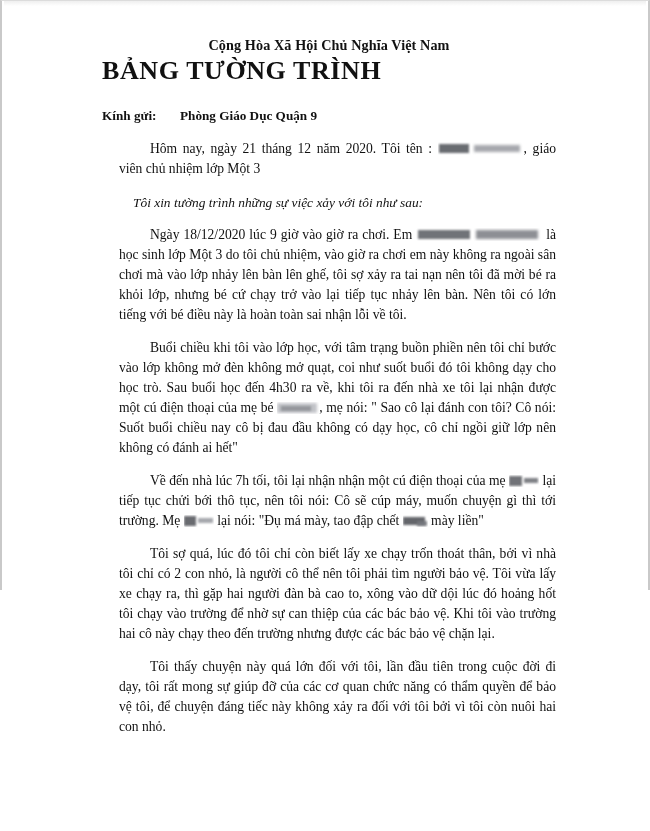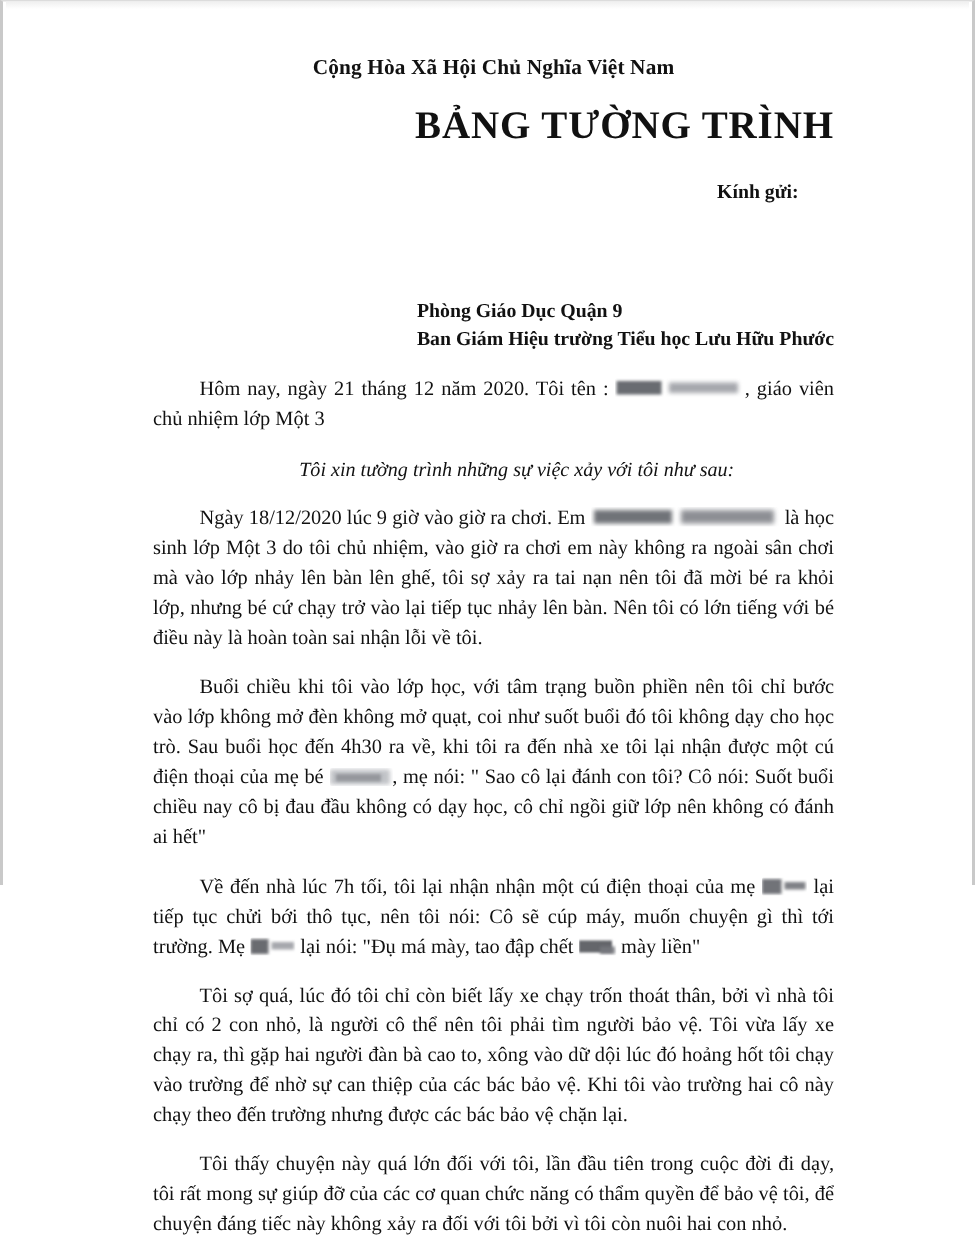--- a/index.html
+++ b/index.html
@@ -56,68 +56,67 @@
     margin: 0 0 2px 0;
   }
   .hdr-line2 {
     text-align: center;
     font-weight: bold;
     font-size: 13.4px;
     margin: 17px 0 0 0;
   }
 
   .doc-title {
-    text-align: right;
+    text-align: left;
     font-weight: bold;
     font-size: 26px;
     letter-spacing: 0.6px;
-    margin: 15px 0 0 0;
+    margin: 2px 0 0 0;
     line-height: 1.12;
   }
 
   
   .recipients {
     margin: 22px 0 0 0;
     display: flex;
-    align-items: flex-end;
-    flex-direction: column;
+    align-items: center;
   }
   .recipients-label {
     font-weight: bold;
     font-size: 13.2px;
     white-space: nowrap;
     padding-top: 0px;
     width: 78px;
     flex: 0 0 78px;
   }
   .recipients-list {
     font-weight: bold;
     font-size: 13.2px;
     line-height: 1.42;
   }
   .recipient-row { white-space: nowrap; }
 
   
   .body-block { margin-top: 13px; }
 
   p.para {
-    margin: 0 0 0 0;
+    margin: 0 0 0 17px;
     font-size: 13.6px;
     line-height: 1.47;
     text-align: justify;
     text-indent: 31px;
     hyphens: none;
   }
   p.para + p.para { margin-top: 13px; }
 
   p.statement {
     font-style: italic;
     font-size: 13.4px;
     text-indent: 31px;
-    text-align: center;
+    text-align: left;
     margin: 14px 0 0 0;
     line-height: 1.45;
   }
 
   
   .redact {
     display: inline-block;
     vertical-align: -2px;
     position: relative;
     overflow: hidden;
@@ -211,21 +210,20 @@
   <div class="sheet">
 
     <div class="hdr-line1">Cộng Hòa Xã Hội Chủ Nghĩa Việt Nam</div>
 
     <h1 class="doc-title">BẢNG TƯỜNG TRÌNH</h1>
 
     <div class="recipients">
       <div class="recipients-label">Kính gửi:</div>
       <div class="recipients-list">
         <div class="recipient-row">Phòng Giáo Dục Quận 9</div>
-        <div class="recipient-row">Ban Giám Hiệu trường Tiểu học Lưu Hữu Phước</div>
       </div>
     </div>
 
     <div class="body-block">
 
       <p class="para"><span>Hôm nay, ngày 21 tháng 12 năm 2020. Tôi tên : </span><span class="redact r-name"></span><span>, giáo viên chủ nhiệm lớp Một 3</span></p>
 
       <p class="statement">Tôi xin tường trình những sự việc xảy với tôi như sau:</p>
 
       <p class="para" style="margin-top:13px;"><span>Ngày 18/12/2020 lúc 9 giờ vào giờ ra chơi. Em </span><span class="redact r-student"></span><span> là học sinh lớp Một 3 do tôi chủ nhiệm, vào giờ ra chơi em này không ra ngoài sân chơi mà vào lớp nhảy lên bàn lên ghế, tôi sợ xảy ra tai nạn nên tôi đã mời bé ra khỏi lớp, nhưng bé cứ chạy trở vào lại tiếp tục nhảy lên bàn. Nên tôi có lớn tiếng với bé điều này là hoàn toàn sai nhận lỗi về tôi.</span></p>

